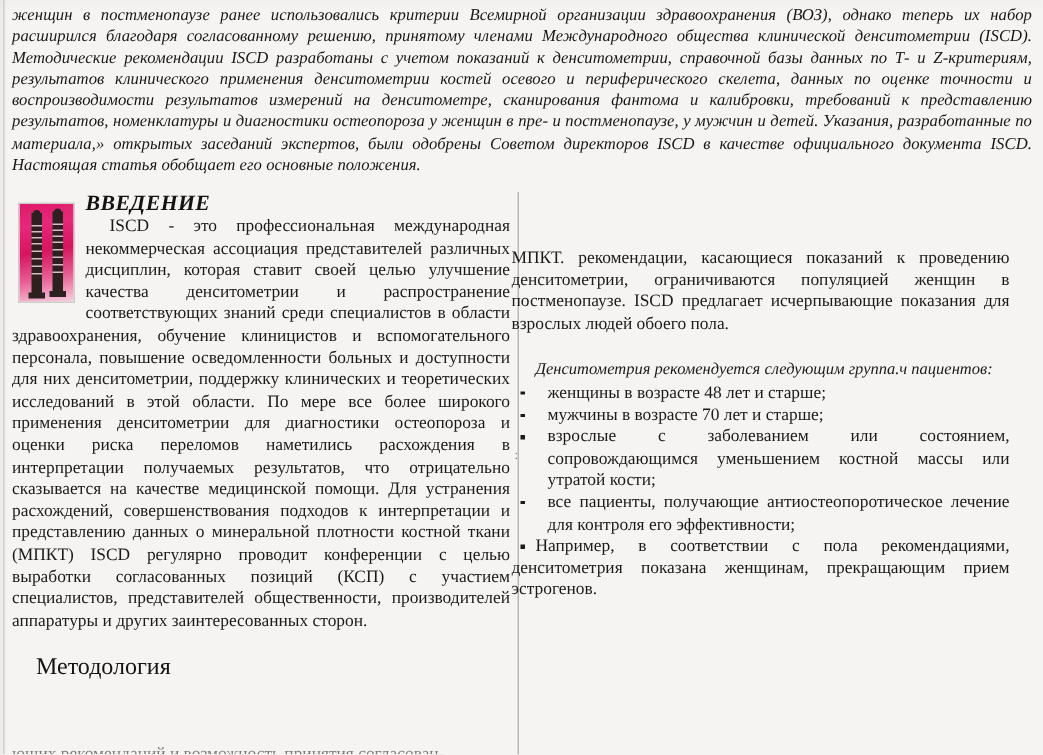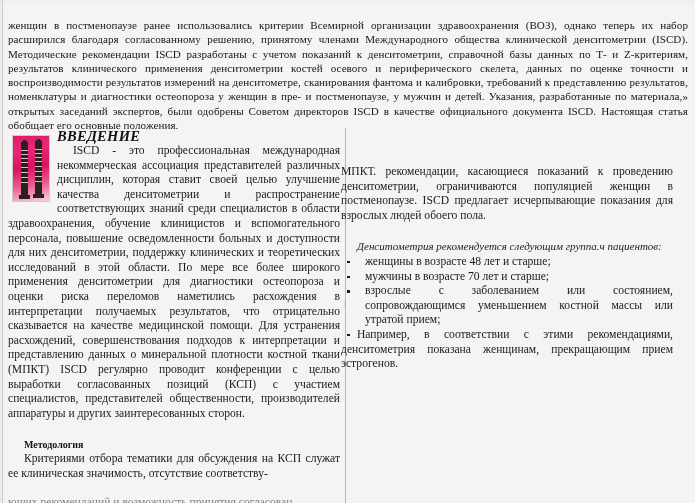--- a/index.html
+++ b/index.html
@@ -23,22 +23,23 @@
     background:
       linear-gradient(90deg, rgba(0,0,0,0.035) 0px, rgba(0,0,0,0) 6px),
       linear-gradient(180deg, rgba(0,0,0,0.02) 0px, rgba(0,0,0,0) 8px),
       #f5f4f2;
   }
 
   
   .abstract {
     position: absolute;
     left: 8px;
-    top: 18px;
+    top: 3px;
     width: 680px;
+    font-style: italic;
     font-size: 11.1px;
     line-height: 14.25px;
     text-align: justify;
     text-justify: inter-word;
     color: #171717;
     letter-spacing: 0.05px;
   }
 
   
   .columns {
@@ -121,22 +122,22 @@
     font-style: italic;
     font-weight: bold;
     font-size: 14.5px;
     line-height: 16px;
     letter-spacing: 0.3px;
     color: #131313;
     font-family: "Liberation Serif", "DejaVu Serif", serif;
   }
   h3.sub-head {
     margin: 16px 0 0 0;
-    font-weight: bold;
-    font-size: 10px;
+    font-weight: normal;
+    font-size: 16px;
     line-height: 15px;
     padding-left: 16px;
     color: #131313;
     font-family: "Liberation Serif", "DejaVu Serif", serif;
   }
 
   
   p.body {
     margin: 0;
     font-size: 11.6px;
@@ -249,21 +250,20 @@
       <div class="fig-foot a"></div>
       <div class="fig-foot b"></div>
     </div>
 
     <h2 class="sec-head">ВВЕДЕНИЕ</h2>
 
     <p class="body">ISCD - это профессиональная международная некоммерческая ассоциация представителей различных дисциплин, которая ставит своей целью улучшение качества денситометрии и распространение соответствующих знаний среди специалистов в области здравоохранения, обучение клиницистов и вспомогательного персонала, повышение осведомленности больных и доступности для них денситометрии, поддержку клинических и теоретических исследований в этой области. По мере все более широкого применения денситометрии для диагностики остеопороза и оценки риска переломов наметились расхождения в интерпретации получаемых результатов, что отрицательно сказывается на качестве медицинской помощи. Для устранения расхождений, совершенствования подходов к интерпретации и представлению данных о минеральной плотности костной ткани (МПКТ) ISCD регулярно проводит конференции с целью выработки согласованных позиций (КСП) с участием специалистов, представителей общественности, производителей аппаратуры и других заинтересованных сторон.</p>
 
     <h3 class="sub-head">Методология</h3>
 
-    <p class="body tight">Критериями отбора тематики для обсуждения на КСП служат ее клиническая значимость, отсутствие соответству-</p>
 
     <div class="cut-line cut-left">ющих рекомендаций и возможность принятия согласован-</div>
   </div>
 
   <div class="col col-right">
 
     <p class="body no-indent">МПКТ. рекомендации, касающиеся показаний к проведению денситометрии, ограничиваются популяцией женщин в постменопаузе. ISCD предлагает исчерпывающие показания для взрослых людей обоего пола.</p>
 
     <p class="lead-italic">Денситометрия рекомендуется следующим группа.ч пациентов:</p>
 
@@ -271,28 +271,29 @@
       <li>
         <span class="bullet-dot"></span>
         <span>женщины в возрасте 48 лет и старше;</span>
       </li>
       <li>
         <span class="bullet-dot"></span>
         <span>мужчины в возрасте 70 лет и старше;</span>
       </li>
       <li>
         <span class="bullet-dot"></span>
-        <span>взрослые с заболеванием или состоянием, сопровождающимся уменьшением костной массы или утратой прием;</span>
-      </li>
-      <li>
-        <span class="bullet-dot"></span>
+        <span>взрослые с заболеванием или состоянием, сопровождающимся уменьшением костной массы или утратой кости;</span>
+      </li>
+      <li>
+        <span class="bullet-dot"></span>
+        <span>все пациенты, получающие антиостеопоротическое лечение для контроля его эффективности;</span>
       </li>
       <li>
         <span class="bullet-dot"></span>
       </li>
     </ul>
 
-    <p class="body">Например, в соответствии с этими рекомендациями, денситометрия показана женщинам, прекращающим прием эстрогенов.</p>
+    <p class="body">Например, в соответствии с пола рекомендациями, денситометрия показана женщинам, прекращающим прием эстрогенов.</p>
 
     <div class="cut-line cut-right">Применение ИРА-денси-</div>
   </div>
 
 </div>
 
 </body></html>

